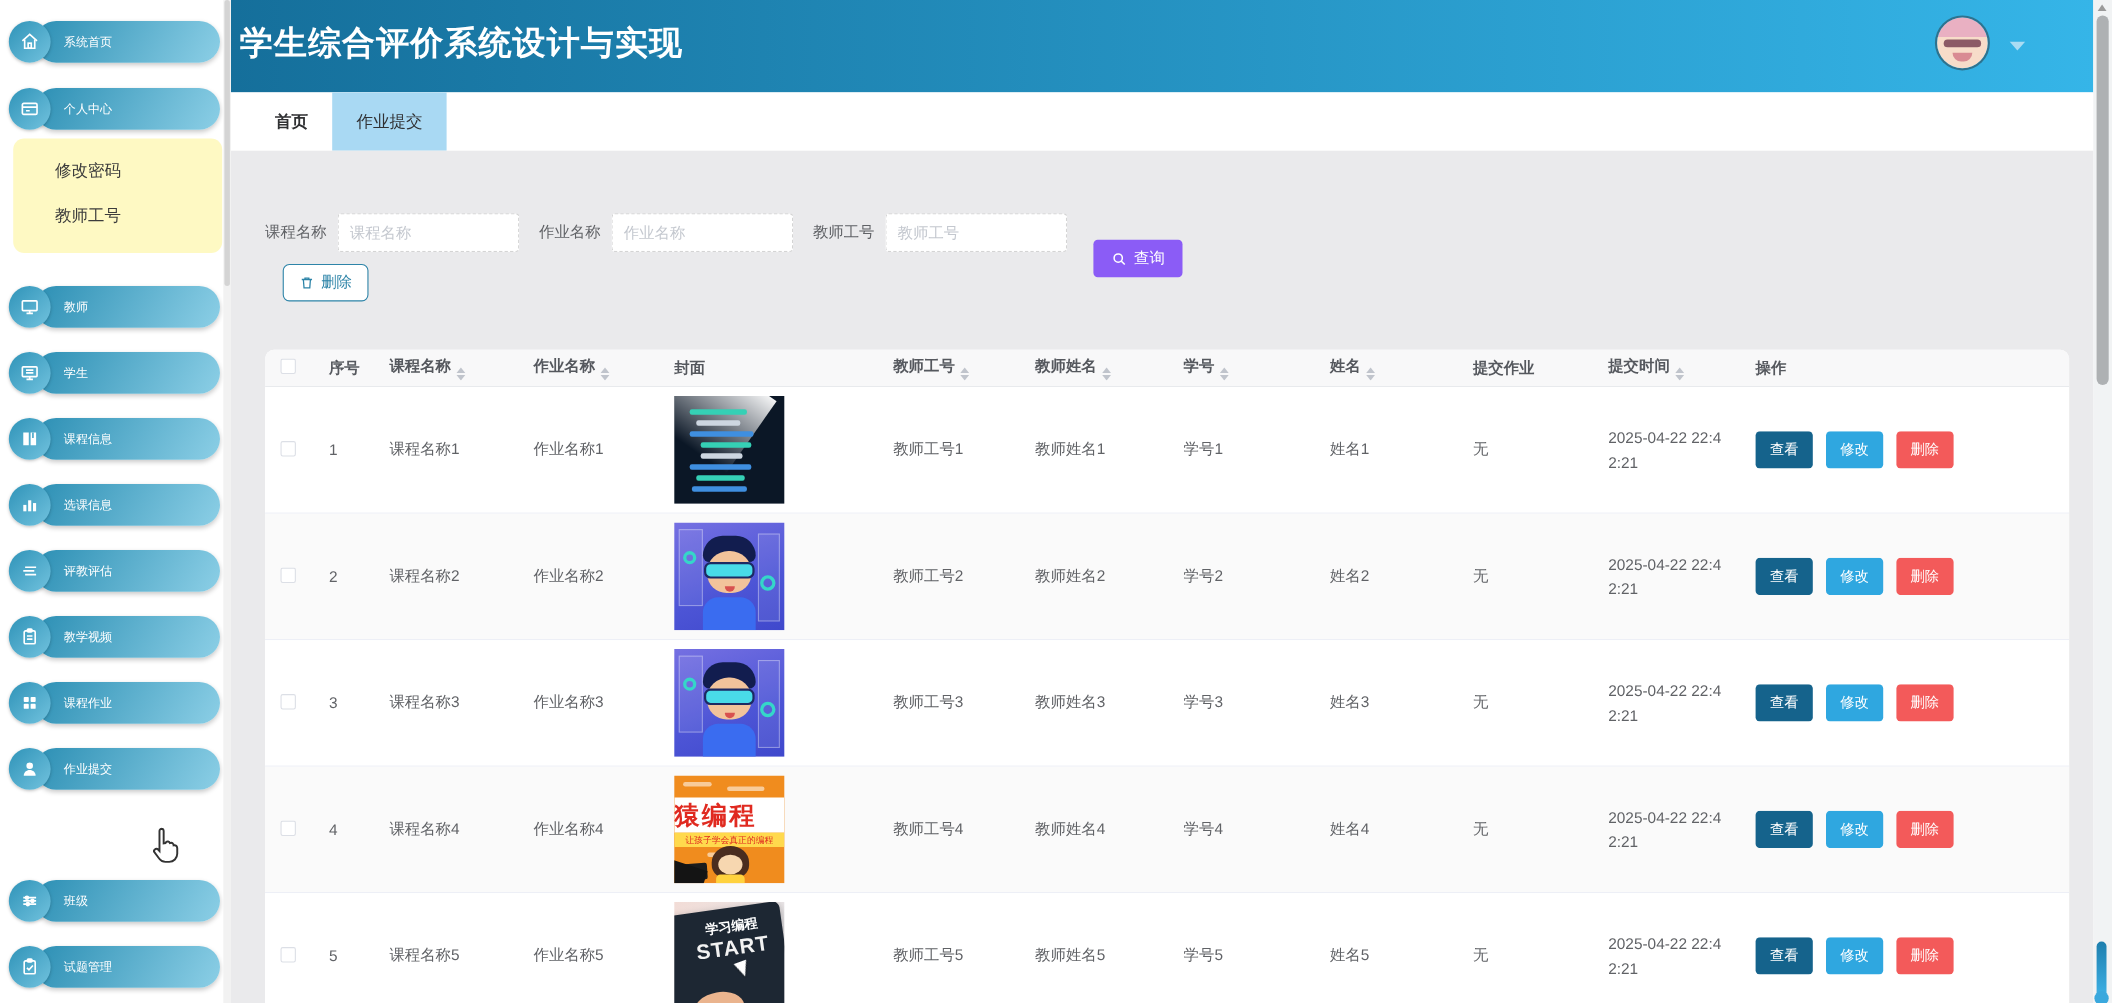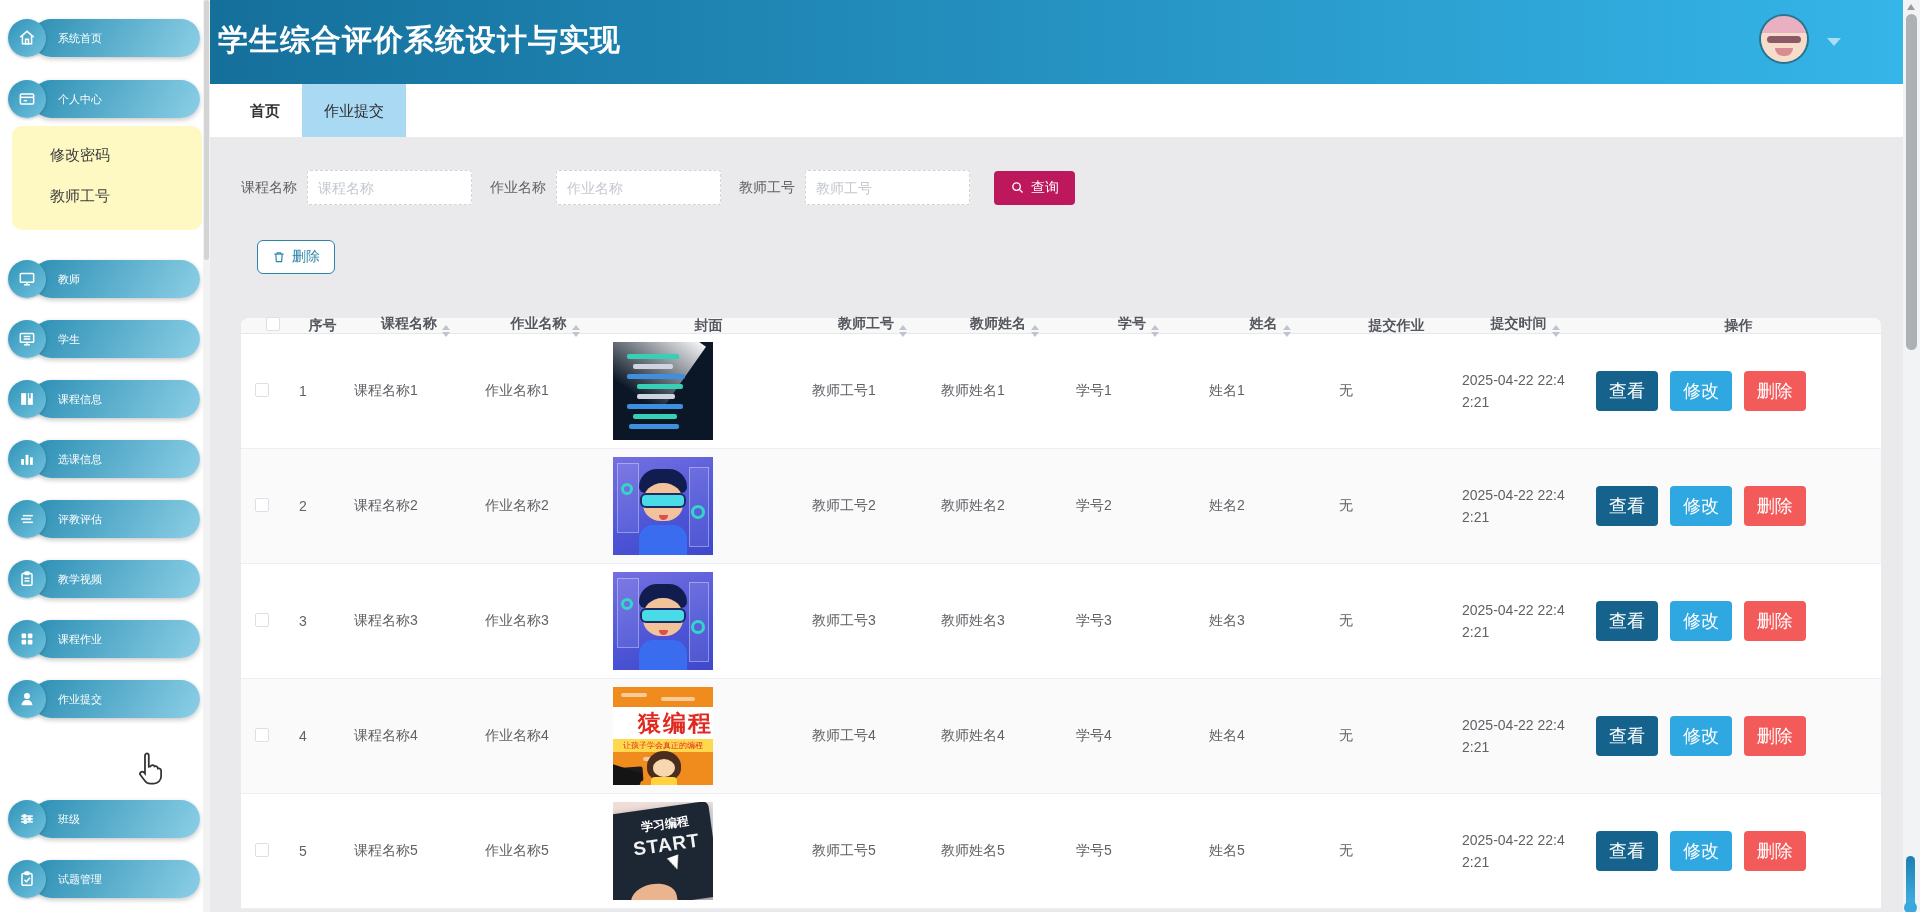--- a/index.html
+++ b/index.html
@@ -39,43 +39,43 @@
   .tab.active { background:#a9d9f3; }
 
   
   .content { position:absolute; left:210px; top:137px; width:1693px; height:775px; background:#eaeaec; }
 
   .filters { position:absolute; left:31px; top:33px; display:flex; align-items:center; }
   .flabel { font-size:14px; color:#606266; margin-right:10px; white-space:nowrap; }
   .finput { width:165px; height:35px; border:1px dashed #d4d4d4; border-radius:3px; background:#fff;
     padding:0 10px; font-size:14px; color:#333; outline:none; margin-right:18px; font-family:inherit; }
   .finput::placeholder { color:#c4c8cf; }
-  .btn-query { height:34px; padding:0 16px; margin-left:6px; background:#be185d; color:#fff; border:none; border-radius:4px;
-    font-size:14px; cursor:pointer; display:flex; align-items:center; gap:6px; font-family:inherit; }
+  .btn-query { height:34px; padding:0 16px; margin-left:6px; background:#8b5cf6; color:#fff; border:none; border-radius:4px;
+    font-size:14px; cursor:pointer; display:flex; align-items:center; gap:6px; font-family:inherit;margin-top:48px; }
 
   .btn-delete { position:absolute; left:47px; top:103px; height:34px; padding:0 14px; background:#fff; color:#2d84a8;
     border:1px solid #2d84a8; border-radius:6px; font-size:14px; cursor:pointer; display:flex; align-items:center; gap:6px; font-family:inherit; }
 
   
   .table { position:absolute; left:31px; top:181px; width:1640px; background:#fff; border-radius:8px 8px 0 0; font-size:14px; color:#606266; }
-  .thead { display:flex; height:16px; align-items:center; background:#f8f8f9; border-radius:8px 8px 0 0; border-bottom:1px solid #e6e8eb;
-    font-weight:bold; color:#55585e;text-align:center; }
+  .thead { display:flex; height:34px; align-items:center; background:#f8f8f9; border-radius:8px 8px 0 0; border-bottom:1px solid #e6e8eb;
+    font-weight:bold; color:#55585e; }
   .trow { display:flex; height:115px; align-items:center; border-bottom:1px solid #ebeef5; background:#fff; }
   .trow.stripe { background:#fafafa; }
   .cell { padding-left:8px; overflow:hidden; }
   .c0{width:50px; padding-left:14px;} .c1{width:55px;} .c2{width:131px;} .c3{width:128px;} .c4{width:199px;}
   .c5{width:129px;} .c6{width:135px;} .c7{width:133px;} .c8{width:130px;} .c9{width:123px;}
   .c10{width:134px;} .c11{width:293px;}
   .checkbox { width:14px; height:14px; border:1px solid #dcdfe6; border-radius:2px; background:#fff; cursor:pointer; display:inline-block; }
   .caret { display:inline-flex; flex-direction:column; margin-left:5px; vertical-align:-2px; cursor:pointer; }
   .caret i { width:0; height:0; border-left:4px solid transparent; border-right:4px solid transparent; }
   .caret .up { border-bottom:5px solid #c0c4cc; margin-bottom:2px; }
   .caret .down { border-top:5px solid #c0c4cc; }
   .timecell span { display:inline-block; width:112px; word-break:break-all; line-height:1.6; }
-  .abtn { border:none; border-radius:4px; color:#fff; font-size:18px; padding:8px 13px; margin-right:8px; cursor:pointer; font-family:inherit; }
+  .abtn { border:none; border-radius:4px; color:#fff; font-size:13px; padding:8px 13px; margin-right:8px; cursor:pointer; font-family:inherit; }
   .btn-view { background:#15638c; } .btn-edit { background:#2fa7e0; } .btn-del { background:#f35a5a; }
 
   
   .cover { position:relative; width:100px; height:98px; overflow:hidden; flex:none; }
   
   .cov-code { background:#0b1726; }
   .cov-code .ln { position:absolute; height:5px; border-radius:2px; }
   .cov-code:before { content:""; position:absolute; left:-30px; top:-34px; width:110px; height:80px; transform:rotate(35deg);
     background:linear-gradient(180deg,rgba(255,255,255,.95),rgba(255,255,255,0)); }
   
@@ -83,21 +83,21 @@
   .cov-vr .panel { position:absolute; border:1px solid rgba(255,255,255,.35); background:rgba(255,255,255,.08); }
   .cov-vr .dotring { position:absolute; border:3px solid #35d6c9; border-radius:50%; }
   .cov-vr .head { position:absolute; left:30px; top:26px; width:40px; height:38px; border-radius:48% 48% 44% 44%; background:#f2c39b; }
   .cov-vr .hair { position:absolute; left:26px; top:12px; width:48px; height:24px; border-radius:24px 24px 8px 8px; background:#121d4f; }
   .cov-vr .glasses { position:absolute; left:27px; top:36px; width:46px; height:15px; border-radius:6px; background:#49dbe8; border:2px solid #1d2a63; }
   .cov-vr .mouth { position:absolute; left:46px; top:58px; width:9px; height:5px; border-radius:0 0 8px 8px; background:#d8514f; }
   .cov-vr .shirt { position:absolute; left:26px; top:68px; width:48px; height:30px; border-radius:14px 14px 0 0; background:#3a6cf0; }
   
   .cov-yuan { background:#f08c1e; }
   .cov-yuan .doo { position:absolute; height:4px; background:rgba(255,255,255,.55); border-radius:2px; }
-  .cov-yuan .bandw { position:absolute; left:0; top:20px; width:100%; height:32px; background:#fff; display:flex; align-items:center; justify-content:flex-end;
+  .cov-yuan .bandw { position:absolute; left:0; top:20px; width:100%; height:32px; background:#fff; display:flex; align-items:center; justify-content:flex-start;
     color:#e02a20; font-size:23px; font-weight:bold; letter-spacing:2px; font-family:"Liberation Serif","DejaVu Serif",serif; }
   .cov-yuan .bandy { position:absolute; left:0; top:52px; width:100%; height:13px; background:#ffd94d; display:flex; align-items:center; justify-content:center;
     color:#e02a20; font-size:8px; white-space:nowrap; }
   .cov-yuan .hood { position:absolute; left:34px; top:64px; width:34px; height:30px; border-radius:50% 50% 42% 42%; background:#4a2d1f; }
   .cov-yuan .face { position:absolute; left:40px; top:72px; width:22px; height:18px; border-radius:50%; background:#f7d7b0; }
   .cov-yuan .body { position:absolute; left:38px; top:90px; width:26px; height:10px; background:#ffd23e; border-radius:4px 4px 0 0; }
   .cov-yuan .laptop { position:absolute; left:8px; top:80px; width:22px; height:15px; background:#1c1c1c; border-radius:2px; transform:rotate(-4deg); }
   .cov-yuan .wedge { position:absolute; left:-14px; bottom:-16px; width:40px; height:34px; background:#141414; transform:rotate(18deg); }
   
   .cov-start { background:linear-gradient(135deg,#f2dcd6 0%,#e9e6e8 55%,#dcd9de 100%); }

